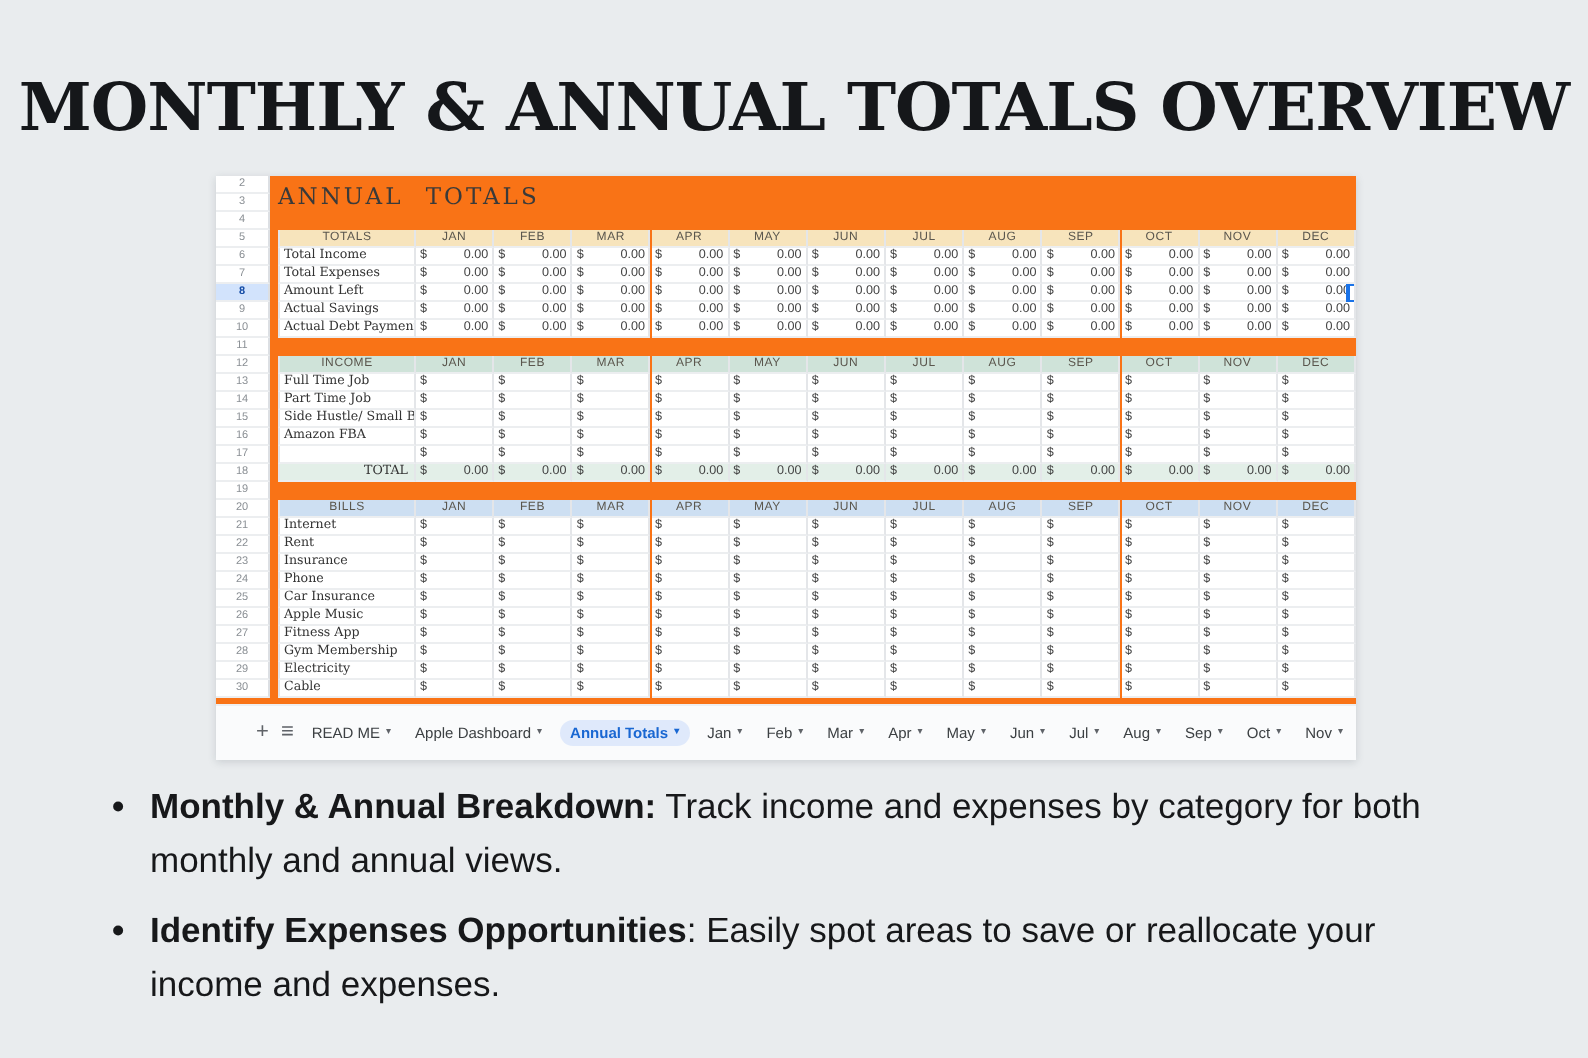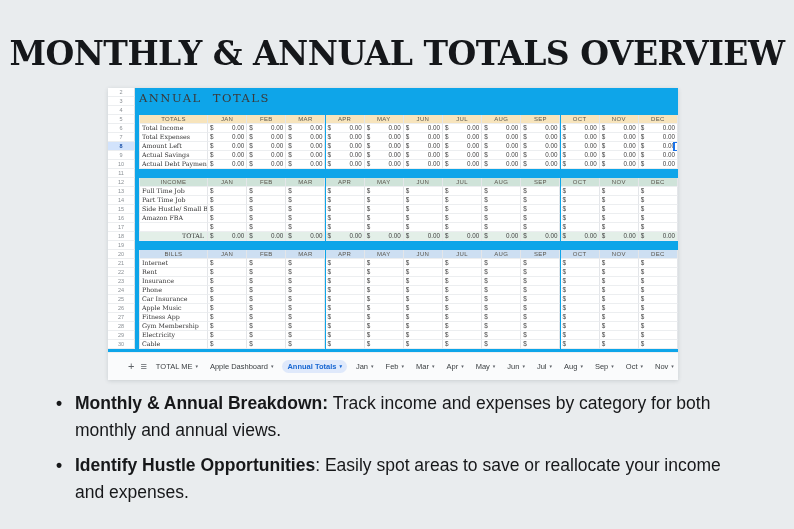--- a/index.html
+++ b/index.html
@@ -9,21 +9,21 @@
     font-family:"Liberation Sans",sans-serif;
   }
   .page-title{
     position:absolute;top:34px;left:0;width:100%;text-align:center;
     font-family:"DejaVu Serif",serif;font-weight:700;font-size:33px;
     letter-spacing:-0.5px;color:#15171a;white-space:nowrap;
   }
   
   .sheet{
     position:absolute;left:108px;top:88px;width:570px;height:292px;
-    background:#0ea5e9;box-shadow:0 1px 4px rgba(60,70,85,.18);
+    background:#f97316;box-shadow:0 1px 4px rgba(60,70,85,.18);
     overflow:hidden;
   }
   .rnum{
     position:absolute;left:0;width:27px;height:9px;box-sizing:border-box;
     border-bottom:1px solid #eceef0;border-right:1px solid #dcdfe3;
     font-size:5.5px;line-height:8px;text-align:center;color:#8a8f94;background:#fff;
   }
   .rnum.sel{background:#d2e3fc;color:#174ea6;font-weight:bold;}
   .sheet-title{
     position:absolute;font-family:"DejaVu Serif",serif;font-size:11.5px;
@@ -1158,21 +1158,21 @@
     </div>
     <div class="c mcell" style="top: 252px; left: 530.833px; width: 39.1667px;">
       <span>$</span>
       <span></span>
     </div>
     <div class="selbracket" style="top: 54px; left: 565px; border-color: rgb(26, 115, 232);"></div>
     <div class="tabbar">
       <div class="bar-icon">+</div>
       <div class="bar-icon">≡</div>
       <div class="tab">
-        <span>TOTAL ME</span>
+        <span>READ ME</span>
         <span class="arrow">▾</span>
       </div>
       <div class="tab">
         <span>Apple Dashboard</span>
         <span class="arrow">▾</span>
       </div>
       <div class="tab active">
         <span>Annual Totals</span>
         <span class="arrow">▾</span>
       </div>
@@ -1223,15 +1223,15 @@
     </div>
   </div>
 
 <div class="bullets" id="bullets">
     <div class="bullet">
       <span class="dot">•</span>
       <span><b>Monthly &amp; Annual Breakdown:</b> Track income and expenses by category for both monthly and annual views.</span>
     </div>
     <div class="bullet">
       <span class="dot">•</span>
-      <span><b>Identify Hustle Opportunities</b>: Easily spot areas to save or reallocate your income and expenses.</span>
+      <span><b>Identify Expenses Opportunities</b>: Easily spot areas to save or reallocate your income and expenses.</span>
     </div>
   </div>
 
 </body></html>

